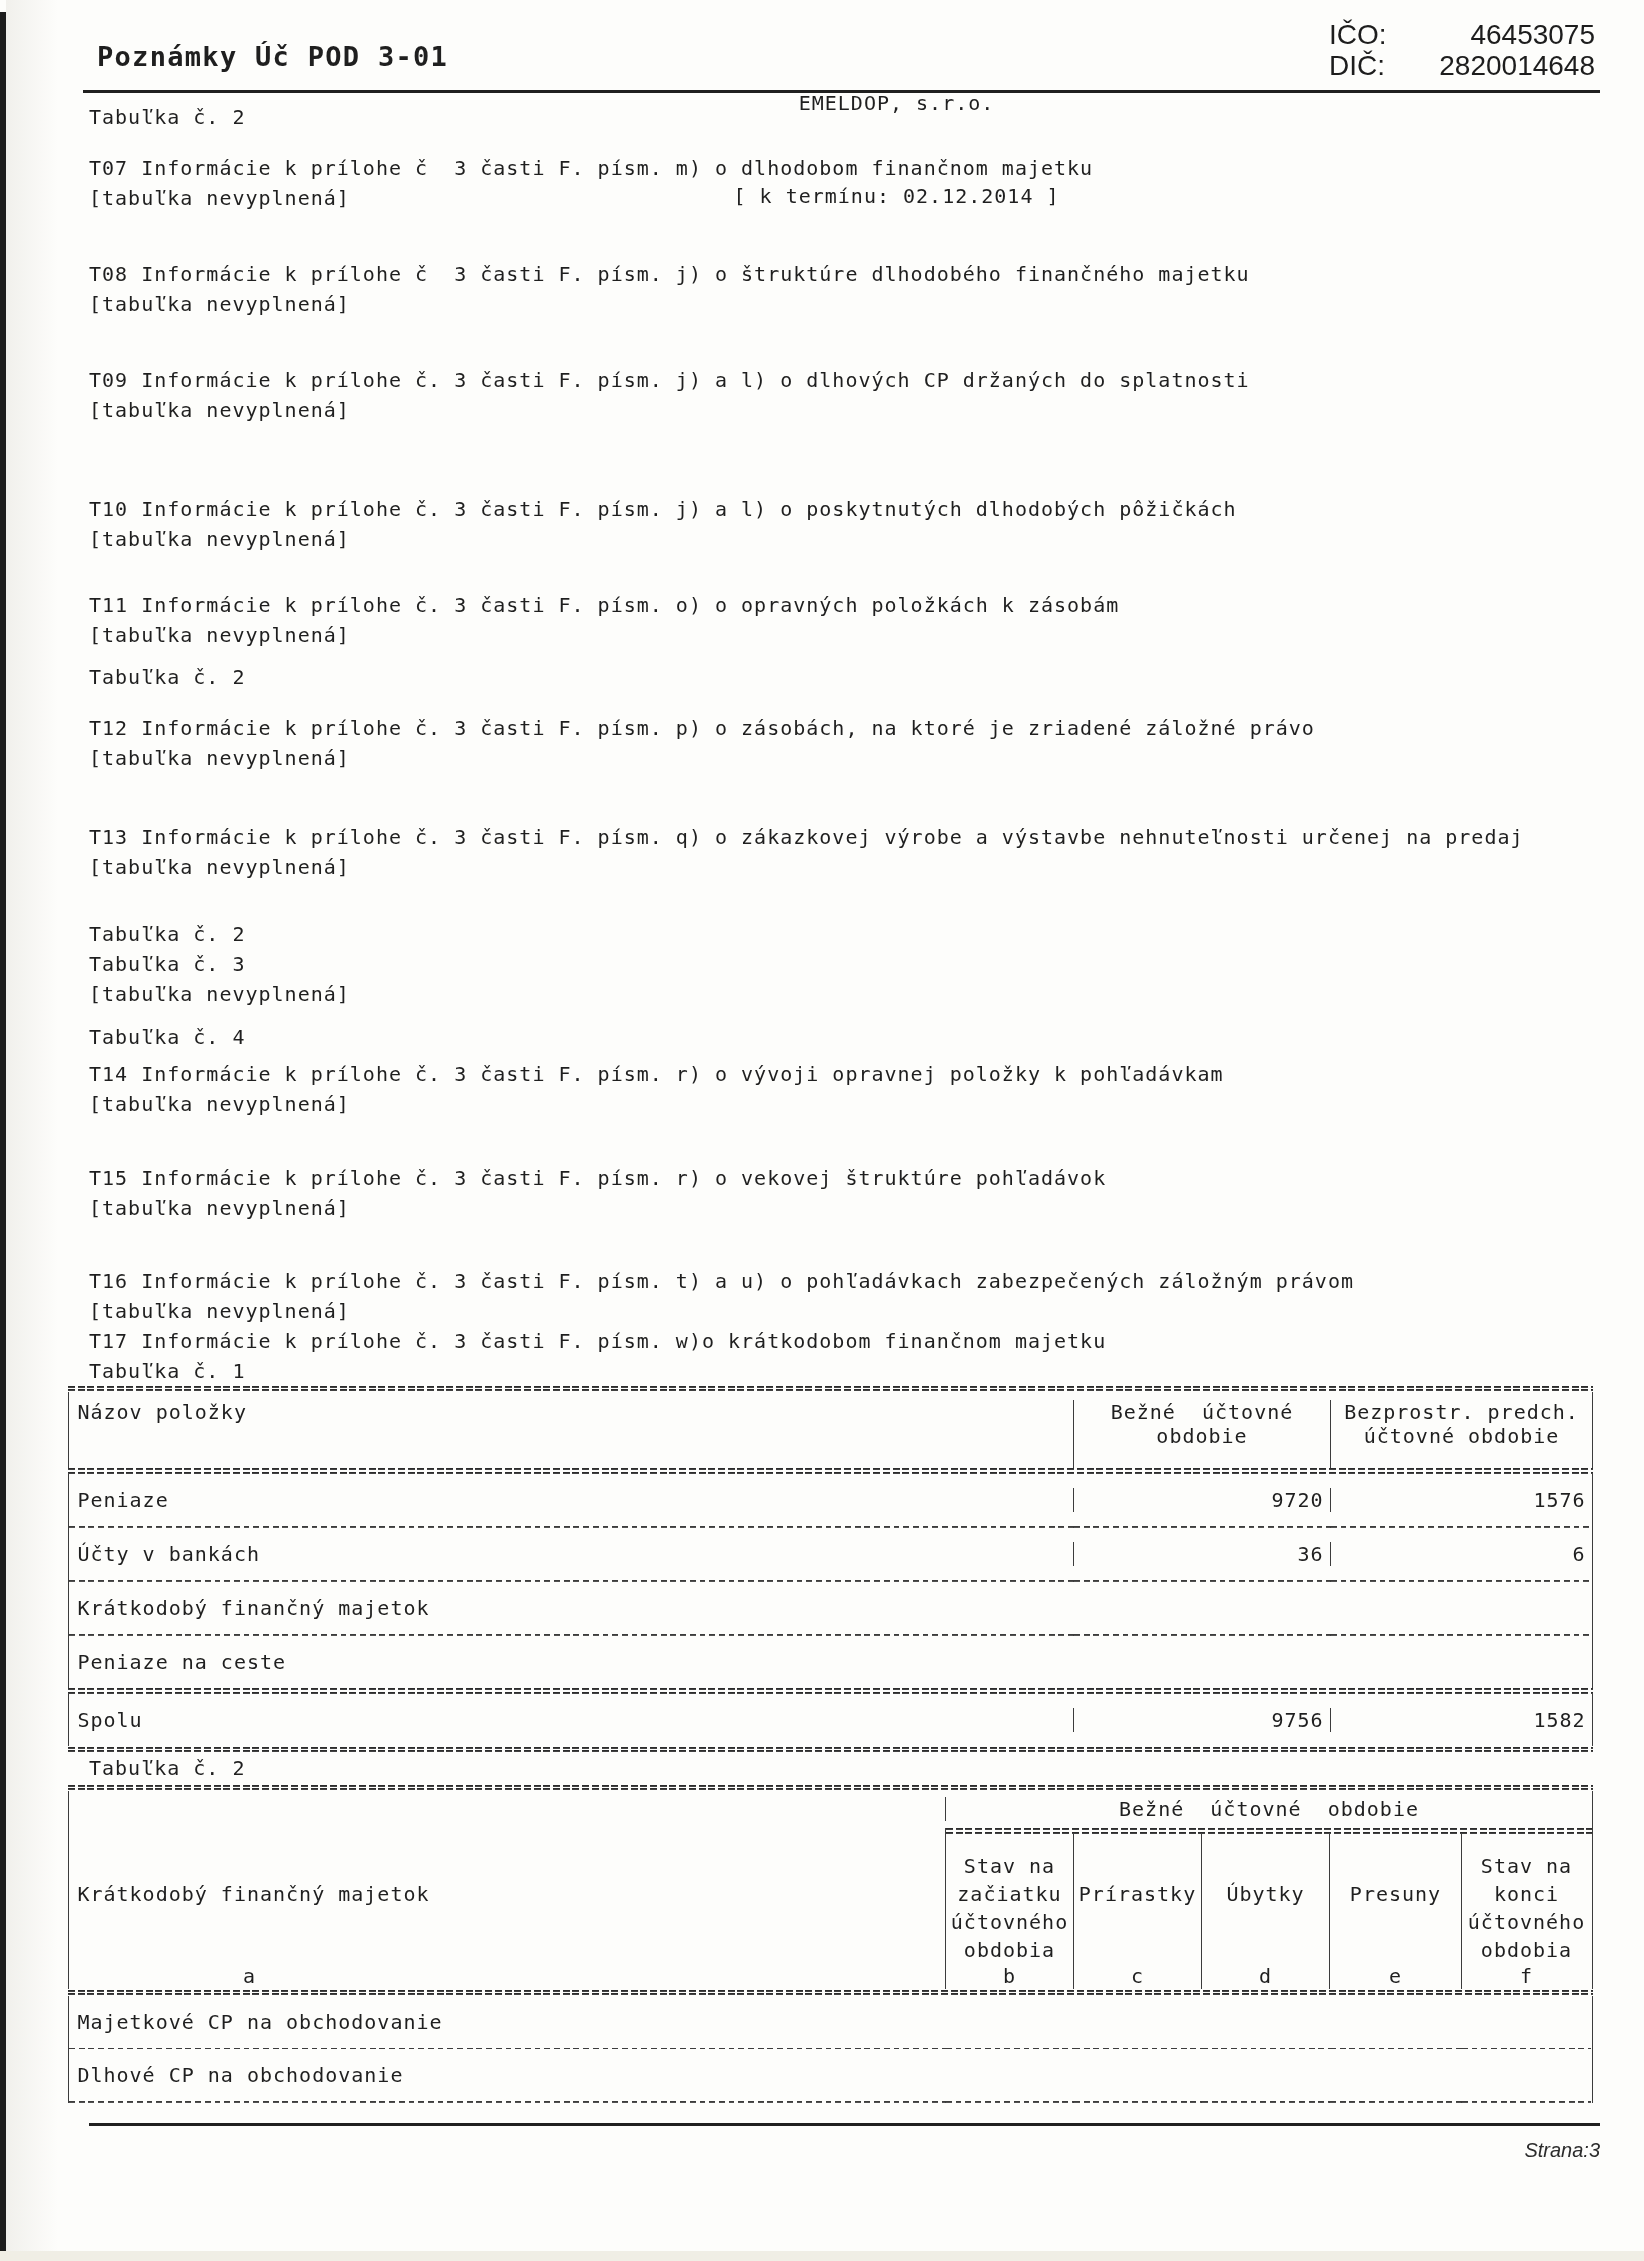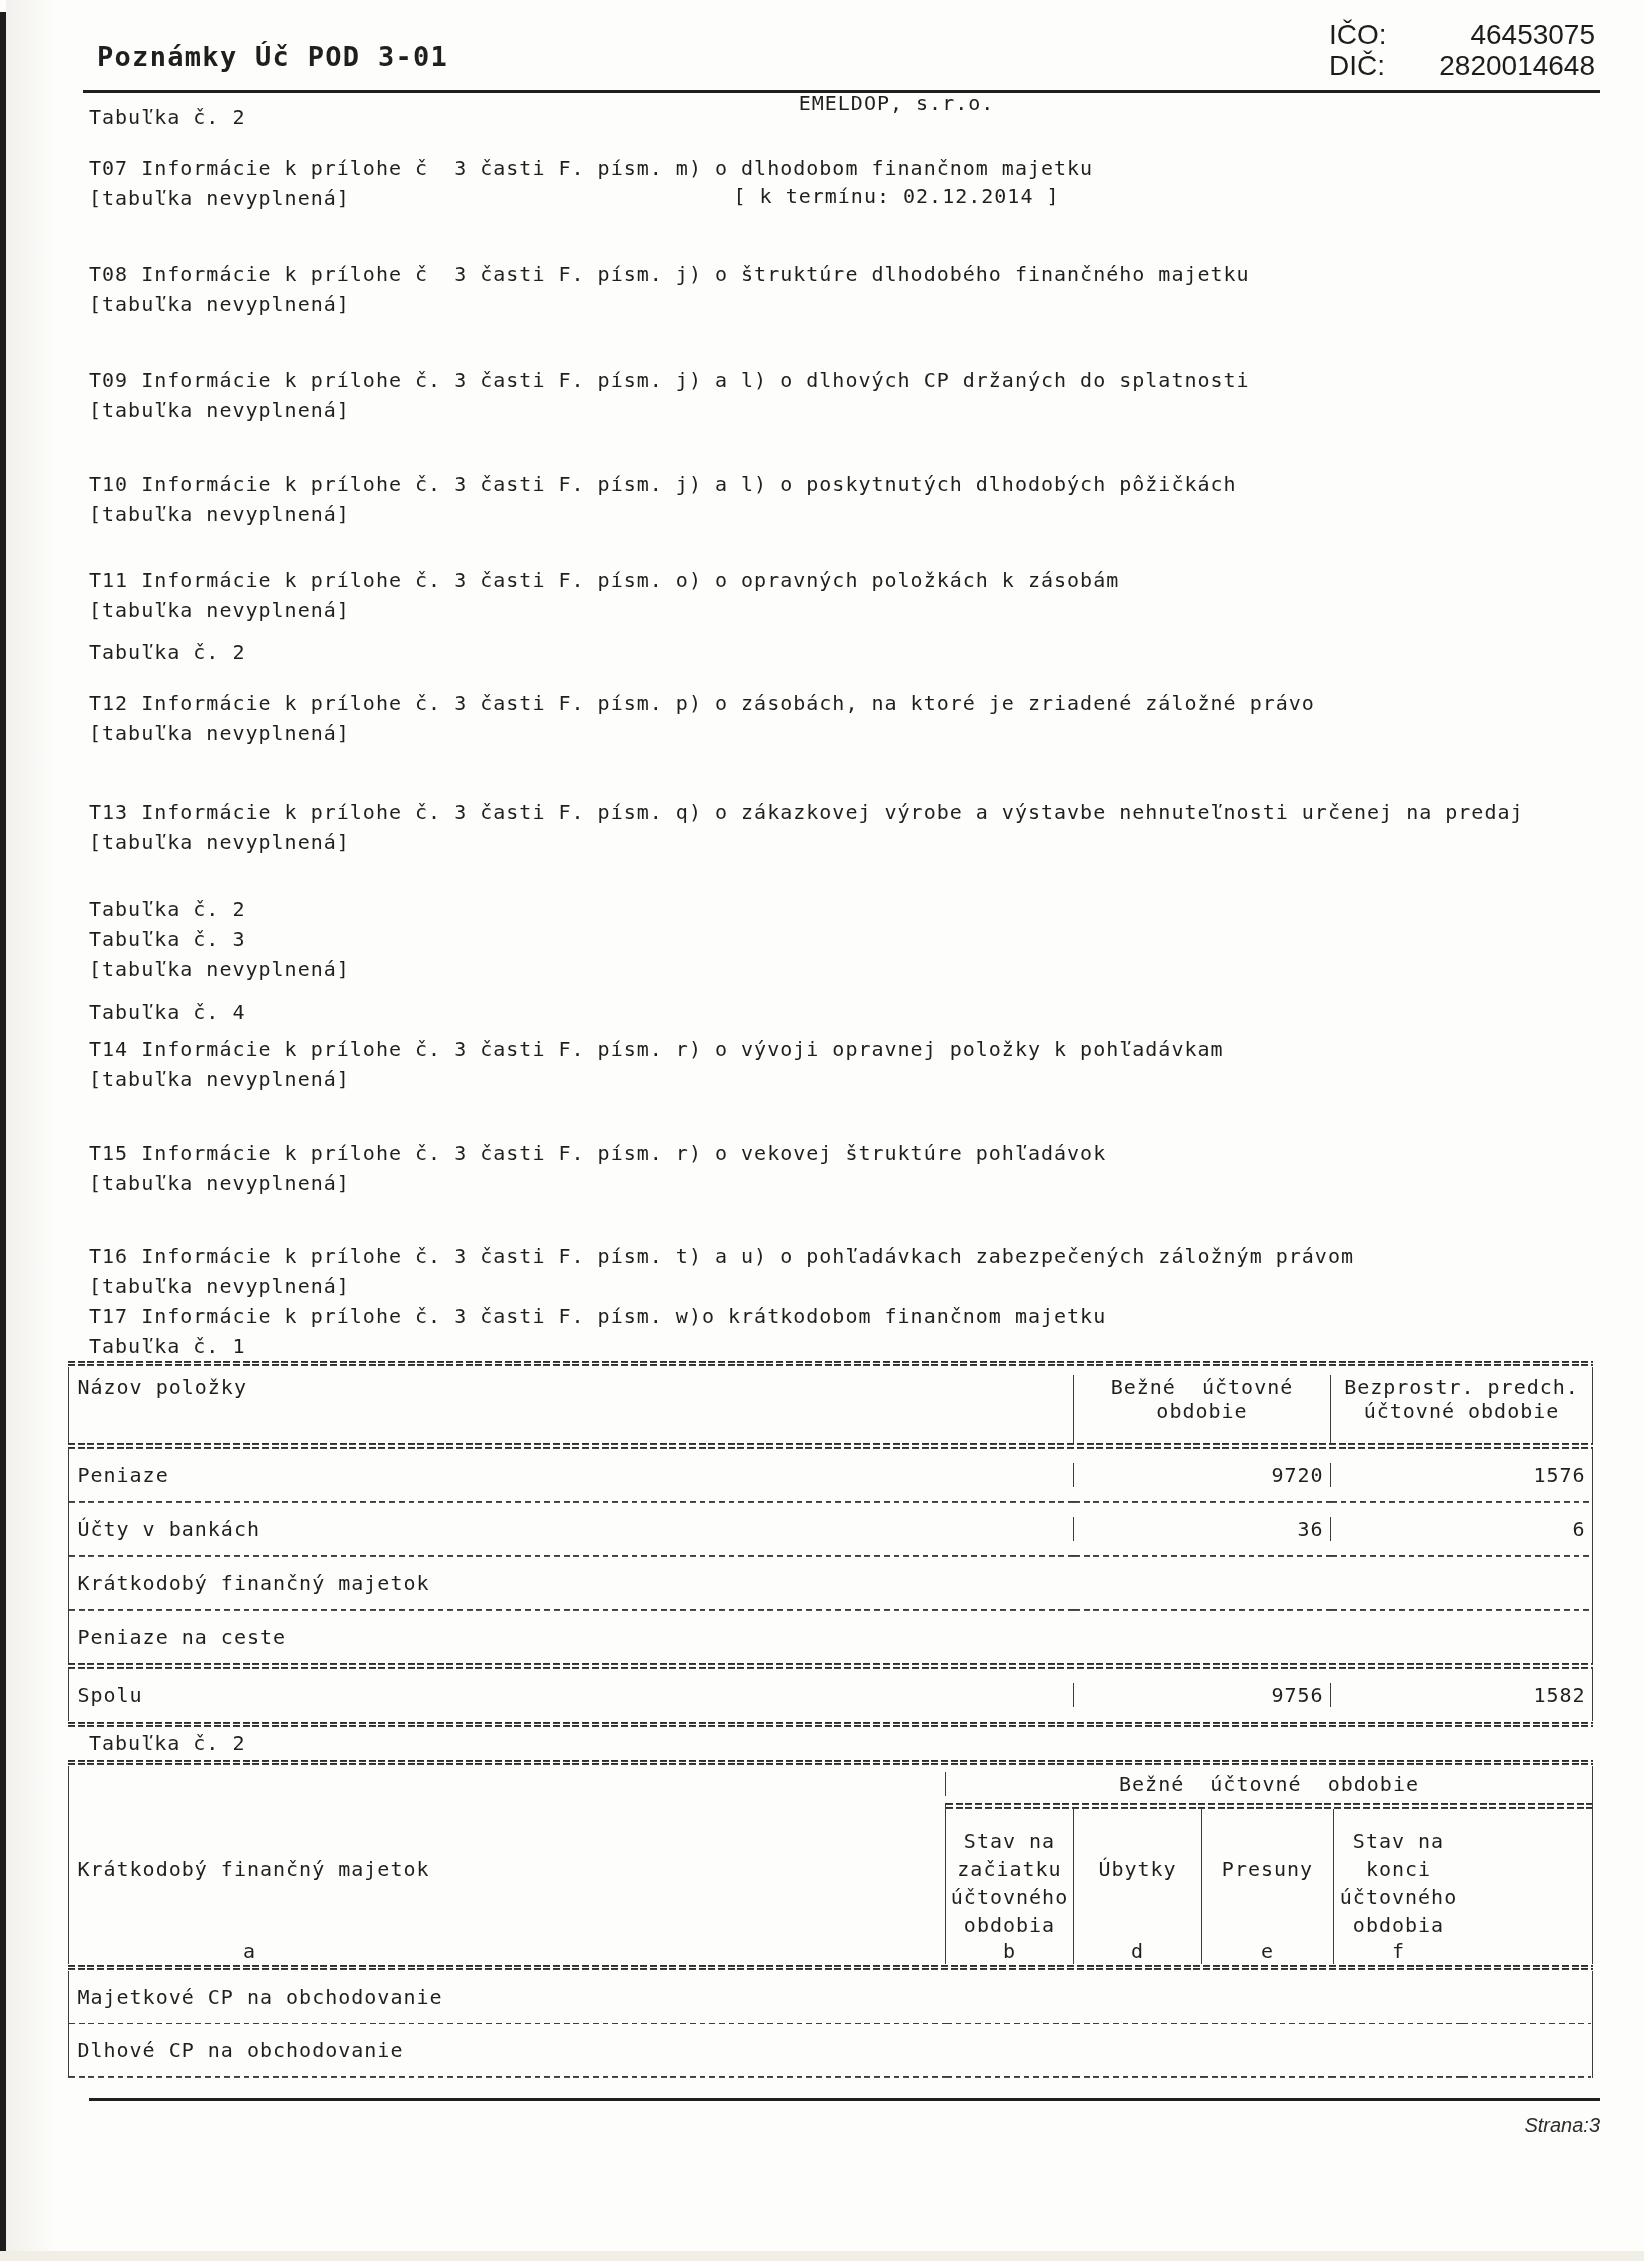--- a/index.html
+++ b/index.html
@@ -84,21 +84,21 @@
     <div style="margin-top:46px">
       <div class="line">T08 Informácie k prílohe č  3 časti F. písm. j) o štruktúre dlhodobého finančného majetku</div>
       <div class="line">[tabuľka nevyplnená]</div>
     </div>
 
     <div style="margin-top:46px">
       <div class="line">T09 Informácie k prílohe č. 3 časti F. písm. j) a l) o dlhových CP držaných do splatnosti</div>
       <div class="line">[tabuľka nevyplnená]</div>
     </div>
 
-    <div style="margin-top:44px">
+    <div style="margin-top:69px">
       <div class="line">T10 Informácie k prílohe č. 3 časti F. písm. j) a l) o poskytnutých dlhodobých pôžičkách</div>
       <div class="line">[tabuľka nevyplnená]</div>
     </div>
 
     <div style="margin-top:36px">
       <div class="line">T11 Informácie k prílohe č. 3 časti F. písm. o) o opravných položkách k zásobám</div>
       <div class="line">[tabuľka nevyplnená]</div>
     </div>
 
     <div class="line" style="margin-top:12.3px">Tabuľka č. 2</div>
@@ -216,20 +216,24 @@
           <div class="h2lbl" style="padding-top:46px;padding-left:8.4px">Krátkodobý finančný majetok</div>
           <div class="lettA">a</div>
         </div>
         <div class="cell t2cb cb h2cell">
           <div class="h2lbl ctr" style="padding-top:18px">Stav na
 začiatku
 účtovného
 obdobia</div>
           <div class="h2letter">b</div>
         </div>
+        <div class="cell t2cc cb h2cell">
+          <div class="h2lbl ctr" style="padding-top:46px">Prírastky</div>
+          <div class="h2letter">c</div>
+        </div>
         <div class="cell t2cd cb h2cell">
           <div class="h2lbl ctr" style="padding-top:46px">Úbytky</div>
           <div class="h2letter">d</div>
         </div>
         <div class="cell t2ce cb h2cell">
           <div class="h2lbl ctr" style="padding-top:46px">Presuny</div>
           <div class="h2letter">e</div>
         </div>
         <div class="cell t2cf cb h2cell">
           <div class="h2lbl ctr" style="padding-top:18px">Stav na

